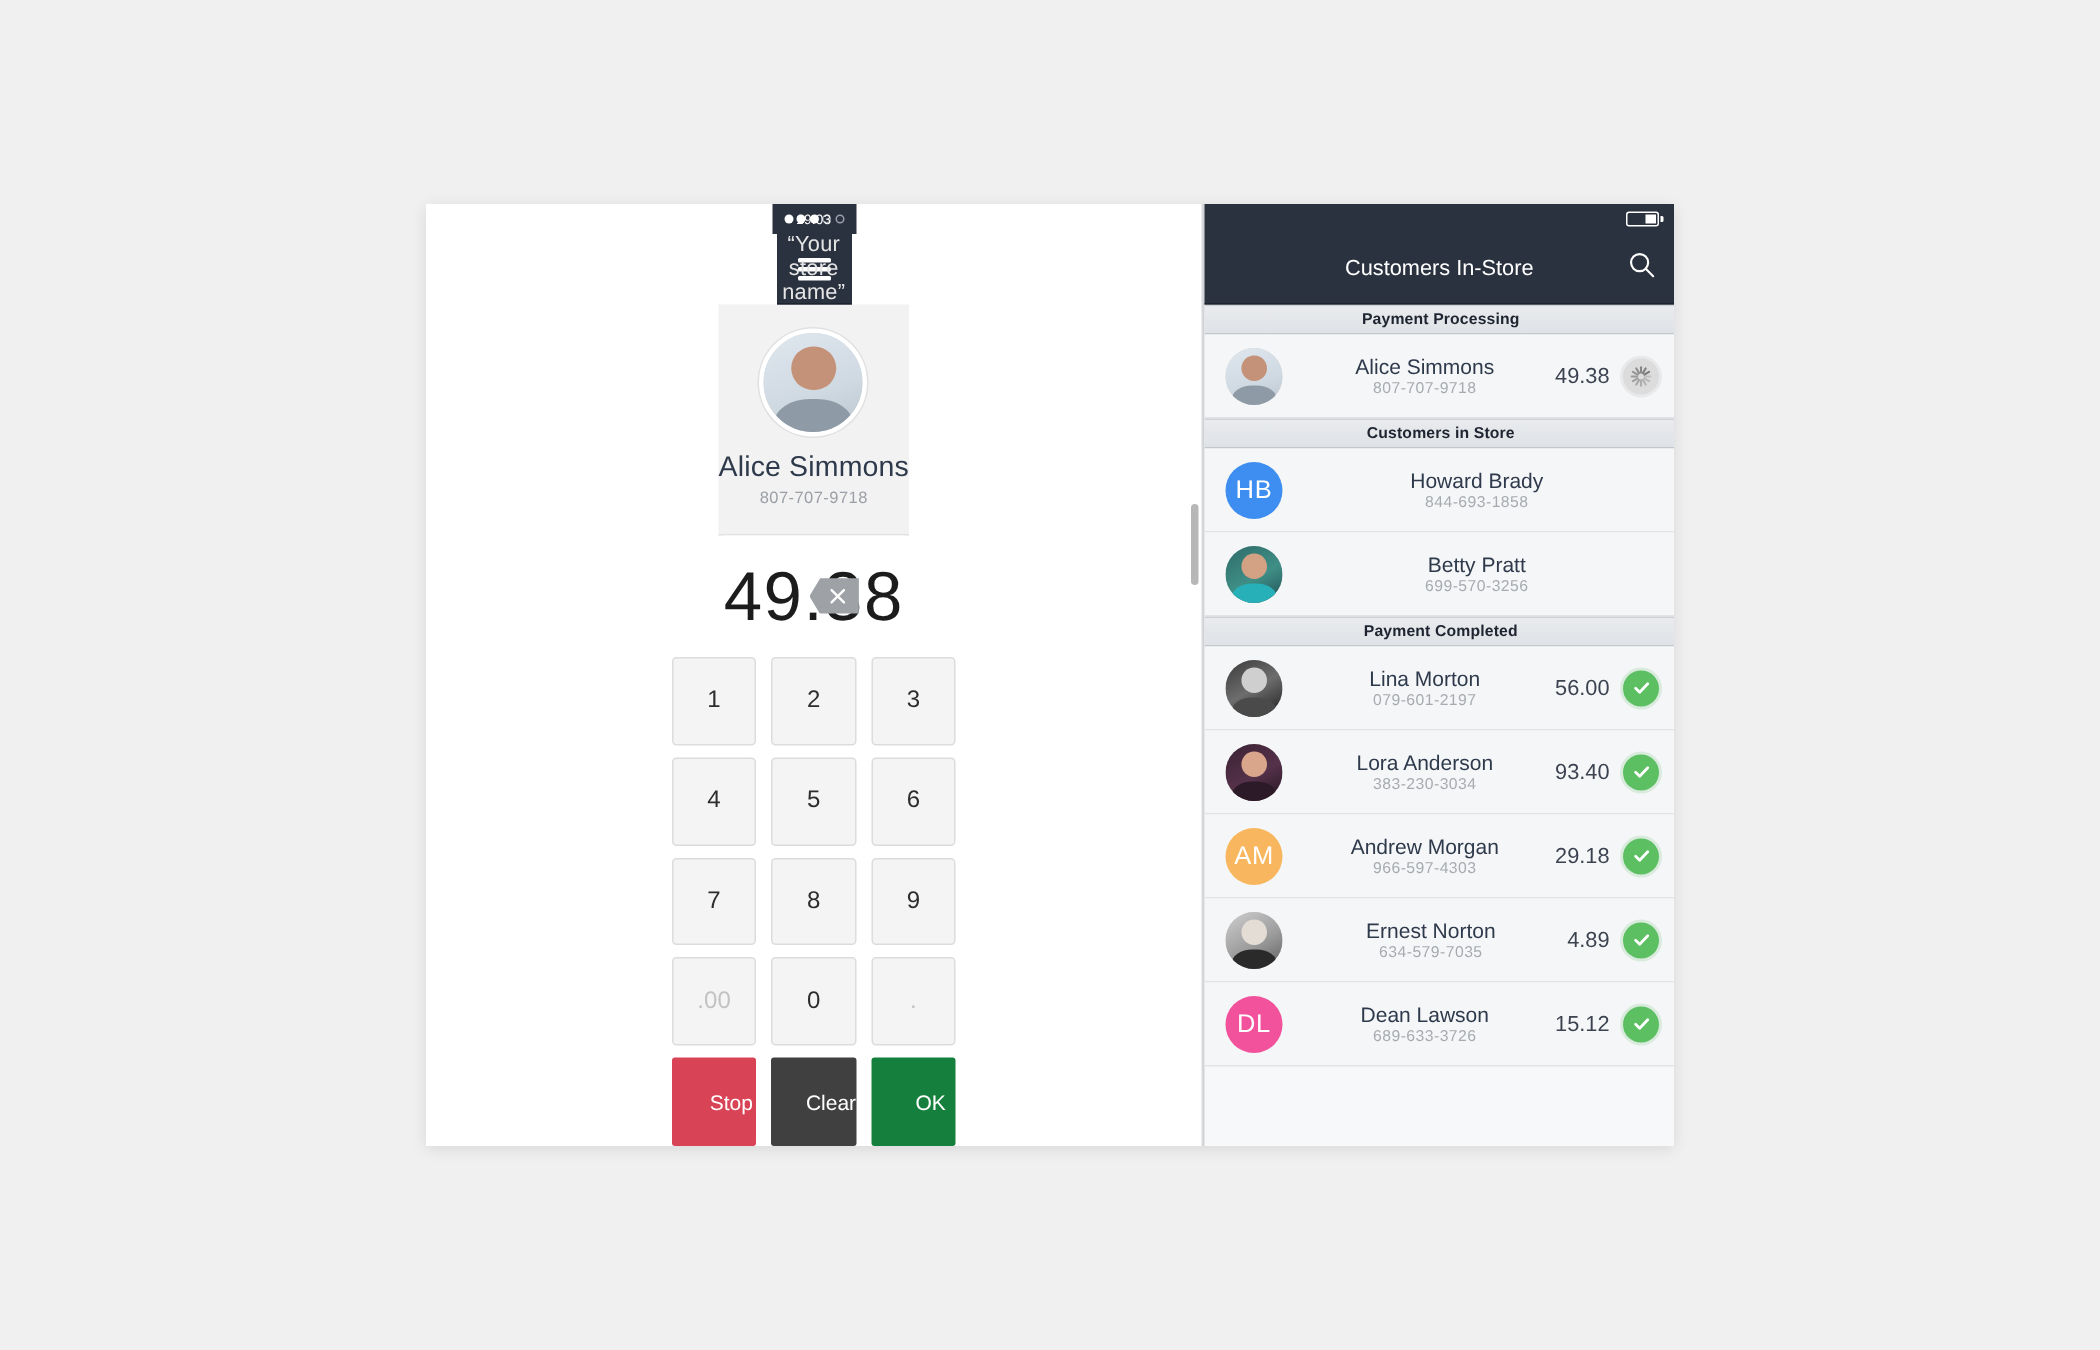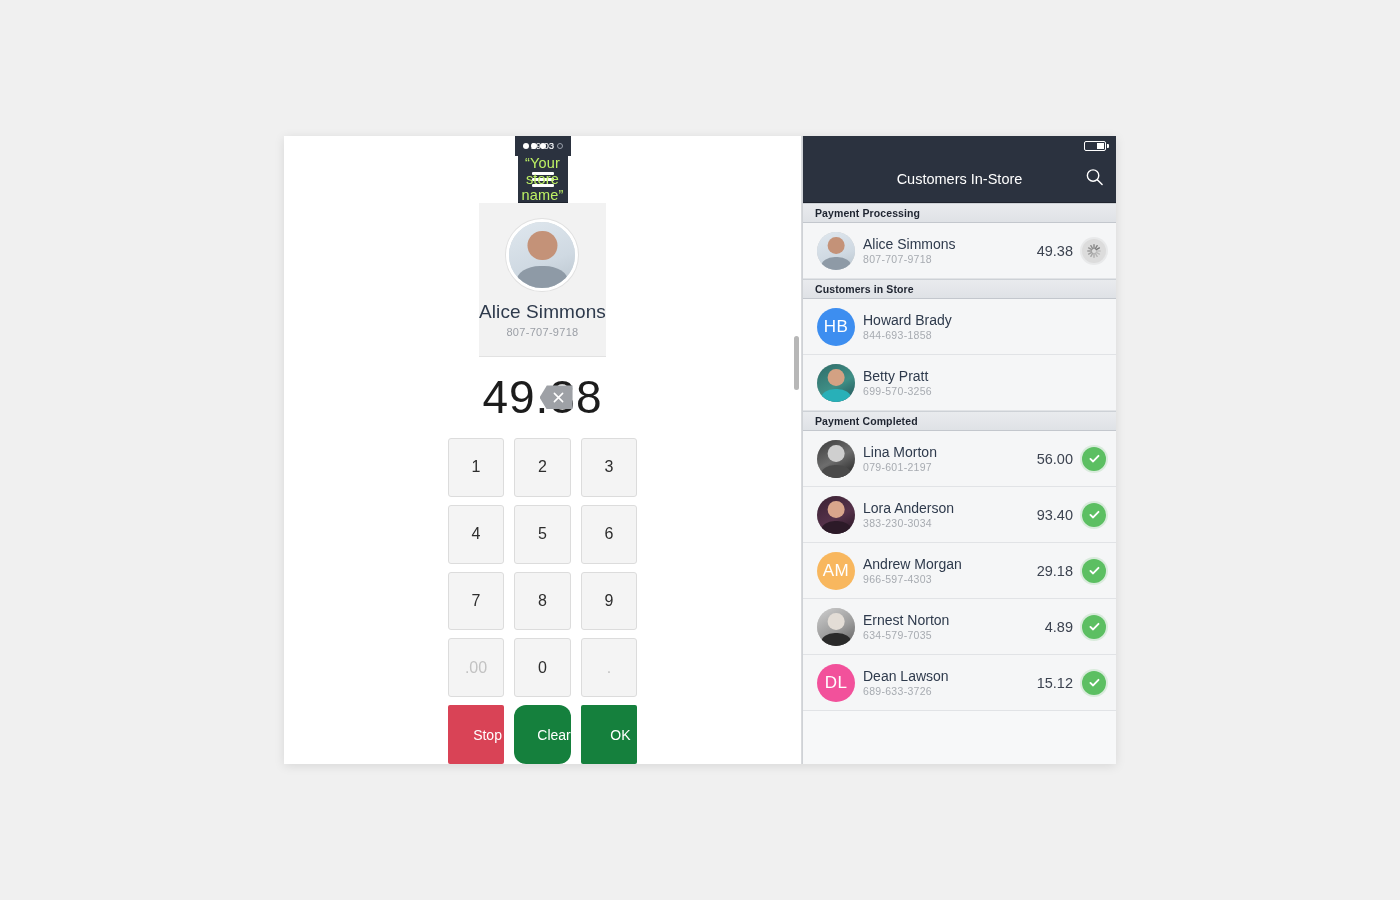--- a/index.html
+++ b/index.html
@@ -54,21 +54,21 @@
     flex: 0 0 auto;
     border-bottom: 1px solid #1f242e;
   }
   .hamburger { width: 22px; cursor: pointer; }
   .hamburger span {
     display: block; height: 3px; background: #fff;
     border-radius: 1px; margin: 3px 0;
   }
   .store-title {
     position: absolute; left: 0; right: 0; text-align: center;
-    color: #bef264; font-size: 14.5px; letter-spacing: .2px;
+    color: #e5e5e5; font-size: 14.5px; letter-spacing: .2px;
     pointer-events: none;
   }
 
   .customer-block {
     background: #f2f2f2;
     border-bottom: 1px solid #e2e2e2;
     padding: 16px 0 18px;
     text-align: center;
     flex: 0 0 auto;
   }
@@ -130,35 +130,36 @@
     min-height: 52px;
     user-select: none;
   }
   .key.dim { color: #c2c2c2; }
   .key.act {
     border: none; color: #ffffff; font-size: 14px;
     border-radius: 2px;
     padding-left: 23px;
   }
   .key.stop  { background: #d94356; }
-  .key.clear { background: #15803d; border-radius: 12px; }
+  .key.clear { background: #404040; }
   .key.ok    { background: #15803d; }
 
   .left-scrollbar {
     position: absolute; right: 2px; top: 200px;
     width: 5px; height: 54px; border-radius: 3px;
     background: #b7b7b7;
   }
 
   
   .right-pane {
     width: 314px; height: 100%;
     display: flex; flex-direction: column;
     background: #f7f8f9;
     border-left: 1px solid #cfd2d6;
+    text-align: center;
   }
   .r-status {
     height: 20px; background: #2b323f;
     display: flex; align-items: center; justify-content: flex-end;
     padding: 0 10px; flex: 0 0 auto;
   }
   .battery {
     width: 22px; height: 10px; border: 1.3px solid #fff;
     border-radius: 2px; position: relative;
     display: flex; align-items: center; padding: 1px;

